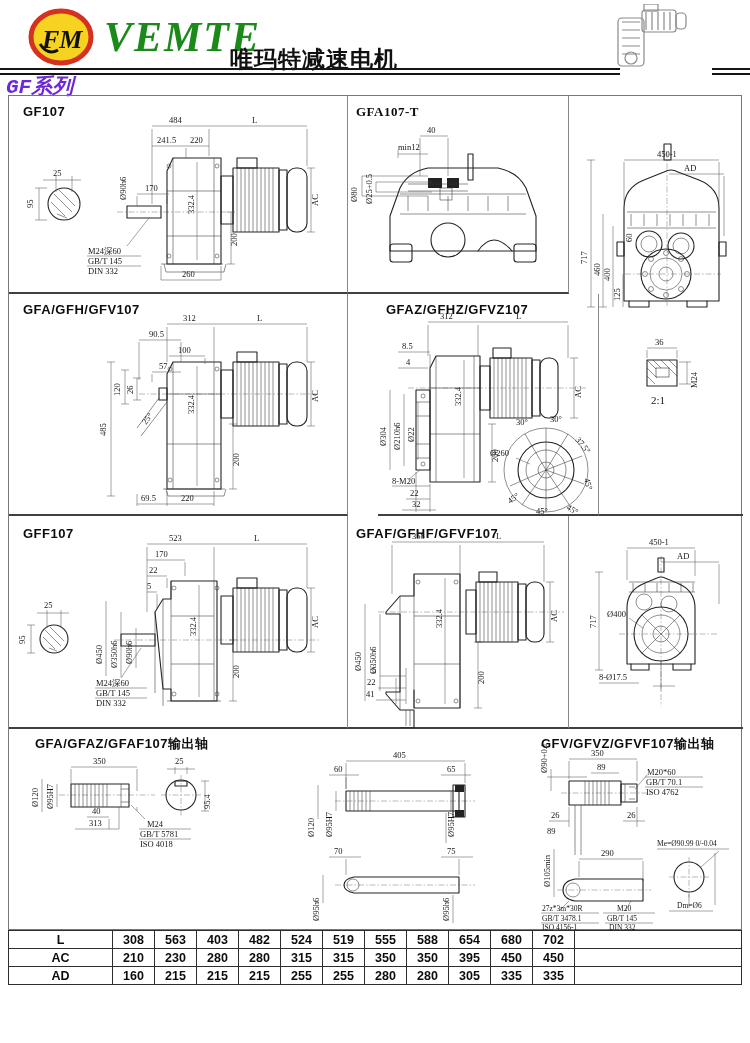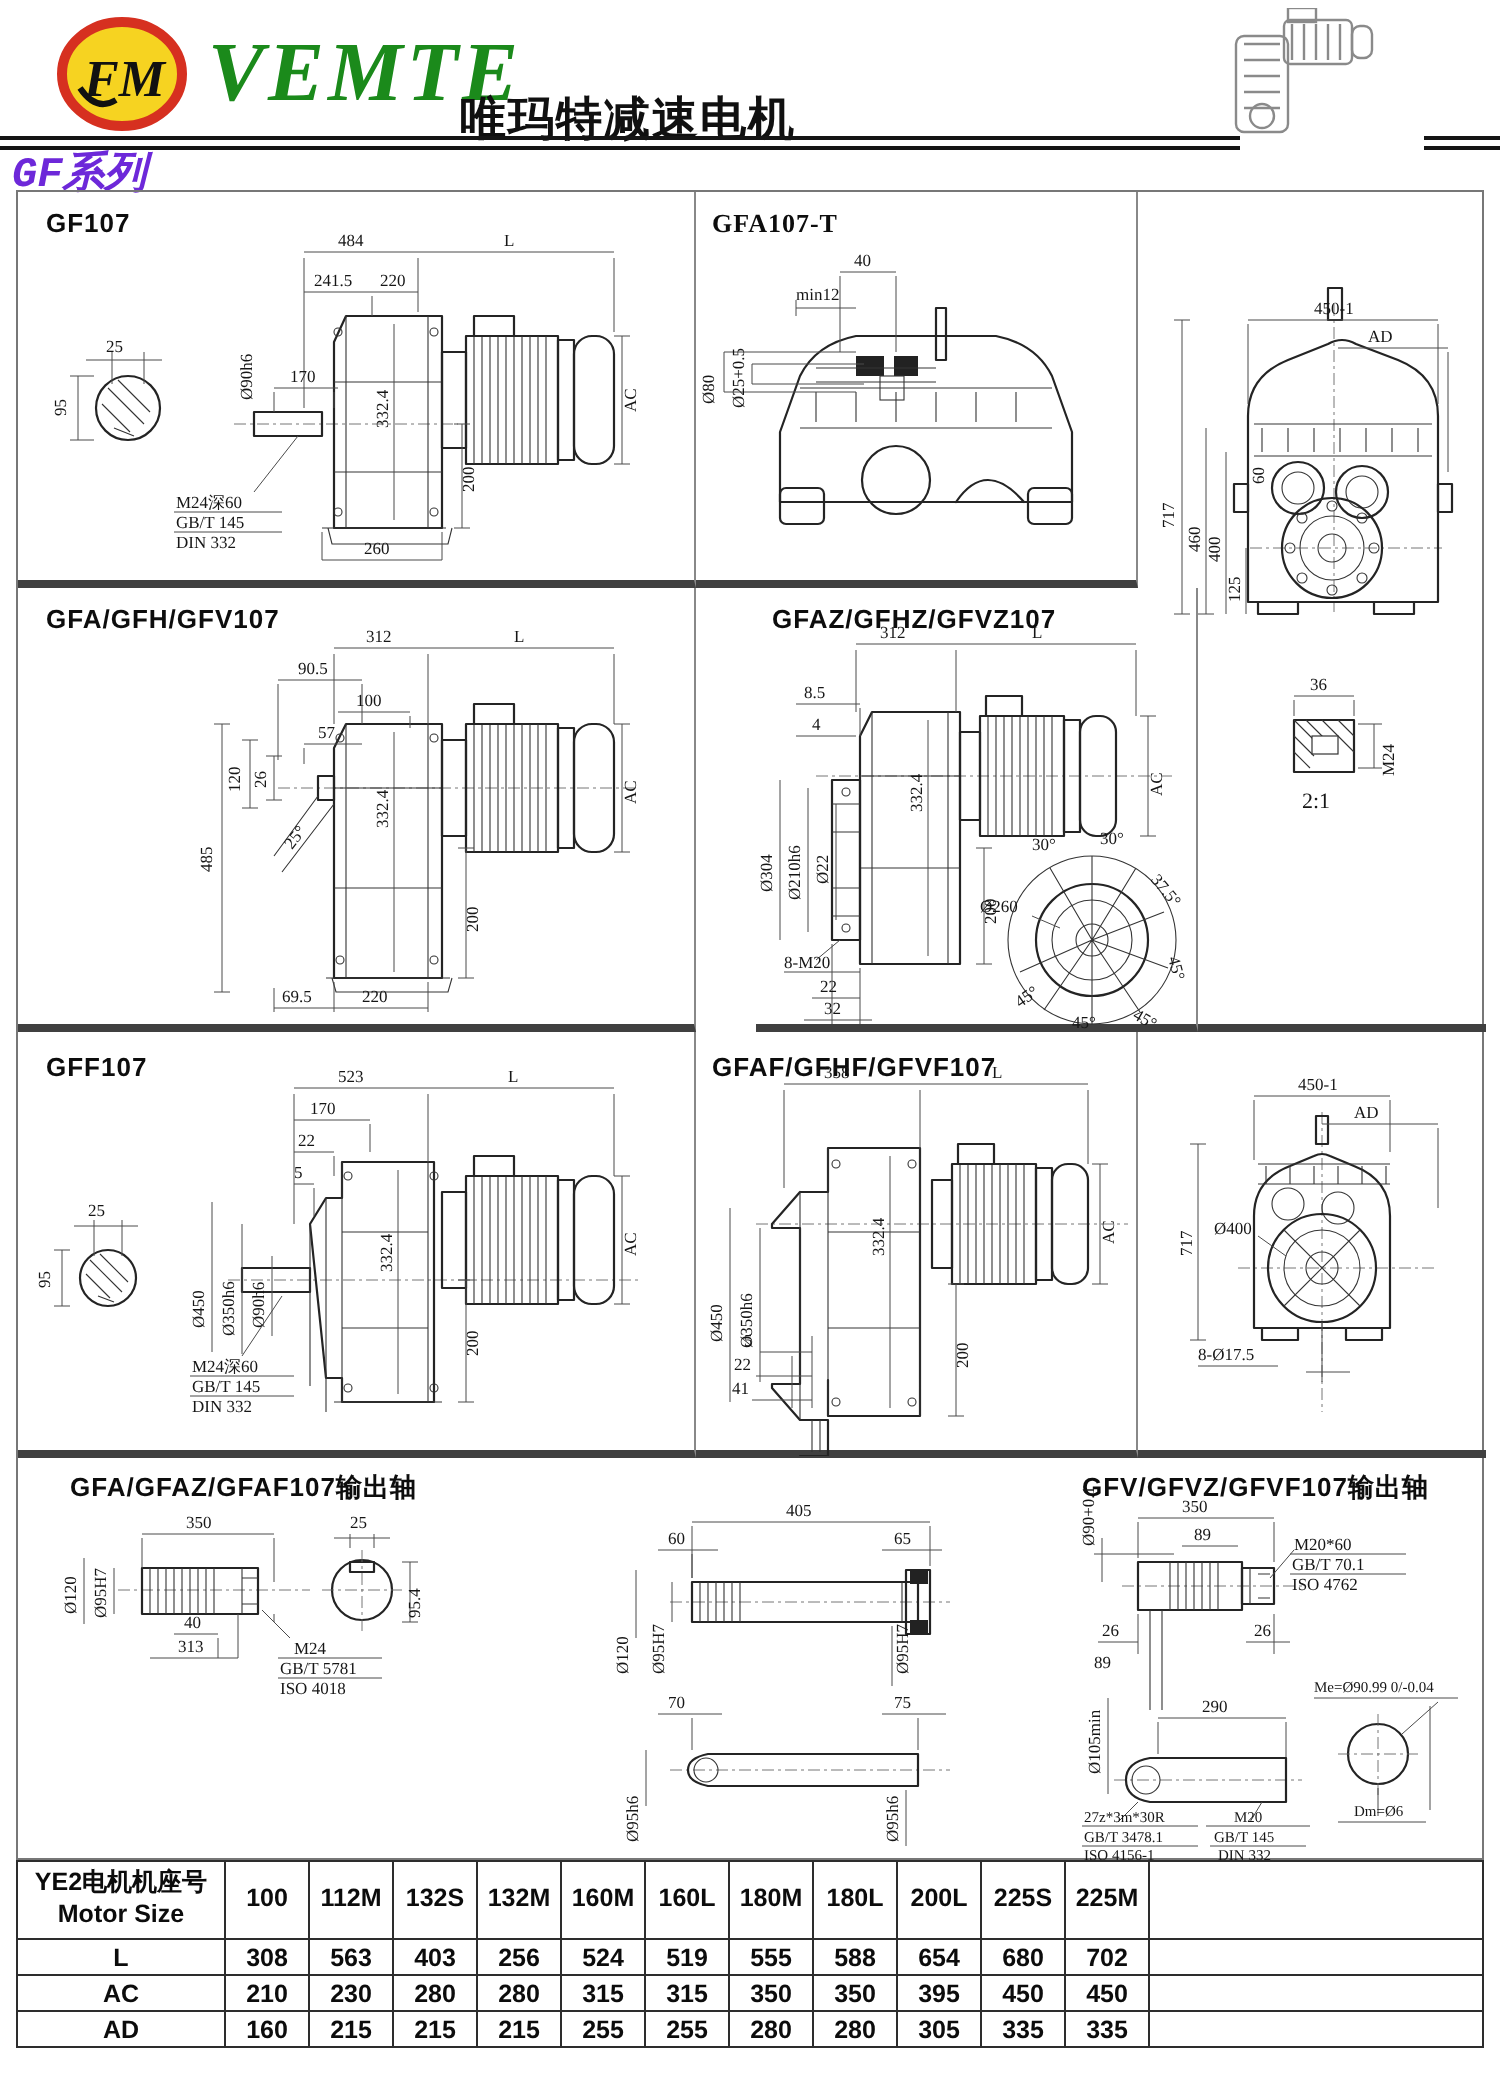--- a/index.html
+++ b/index.html
@@ -10,21 +10,21 @@
   .brand{font-family:"Liberation Serif",serif;font-style:italic;font-weight:bold;
          font-size:42px;color:#1b8a1b;letter-spacing:2px;line-height:1;}
   .brand-cn{font-size:23px;font-weight:bold;color:#101010;letter-spacing:1px;}
   .series{font-family:Liberation Mono, monospace;font-style:italic;font-weight:bold;
           font-size:21px;color:#6d28d9;}
   .rule{height:3px;border-top:2.5px solid #151515;border-bottom:2.5px solid #151515;}
   
   .grid{left:8px;top:95px;width:734px;height:835px;border:1px solid #777;box-sizing:border-box;}
   .cell{position:absolute;box-sizing:border-box;}
   .br{border-right:1px solid #888;}
-  .bb{border-bottom:4px solid #404040;}
+  .bb{border-bottom:2px solid #404040;}
   .panel-title{position:absolute;font:bold 13px "Liberation Sans",sans-serif;
                letter-spacing:.5px;color:#0d0d0d;white-space:nowrap;}
   
   svg{position:absolute;left:0;top:0;}
   svg text{font-family:"Liberation Serif",serif;fill:#161616;}
   .t7{font-size:7.5px;} .t8{font-size:8.5px;} .t10{font-size:11px;}
   .o{fill:none;stroke:#242424;stroke-width:1.1;stroke-linejoin:round;stroke-linecap:round;}
   .i{fill:none;stroke:#343434;stroke-width:.55;}
   .d{fill:none;stroke:#4a4a4a;stroke-width:.5;}
   .cl{fill:none;stroke:#666;stroke-width:.45;stroke-dasharray:6 2 1.5 2;}
@@ -529,44 +529,26 @@
   </div>
 </div>
 
 <table class="mt">
   <colgroup>
     <col style="width:104px">
       <col span="11" style="width:42px">
       <col>
   </colgroup>
   <tbody>
-      <tr>
-    <th>
-      <div class="hdr2">YE2电机机座号</div>
-      <div class="hdr2">Motor Size</div>
-    </th>
-    <th>100</th>
-    <th>112M</th>
-    <th>132S</th>
-    <th>132M</th>
-    <th>160M</th>
-    <th>160L</th>
-    <th>180M</th>
-    <th>180L</th>
-    <th>200L</th>
-    <th>225S</th>
-    <th>225M</th>
-    <th></th>
-  </tr>
   <tr>
     <td>L</td>
     <td>308</td>
     <td>563</td>
     <td>403</td>
-    <td>256</td>
+    <td>482</td>
     <td>524</td>
     <td>519</td>
     <td>555</td>
     <td>588</td>
     <td>654</td>
     <td>680</td>
     <td>702</td>
     <td></td>
   </tr>
   <tr>

